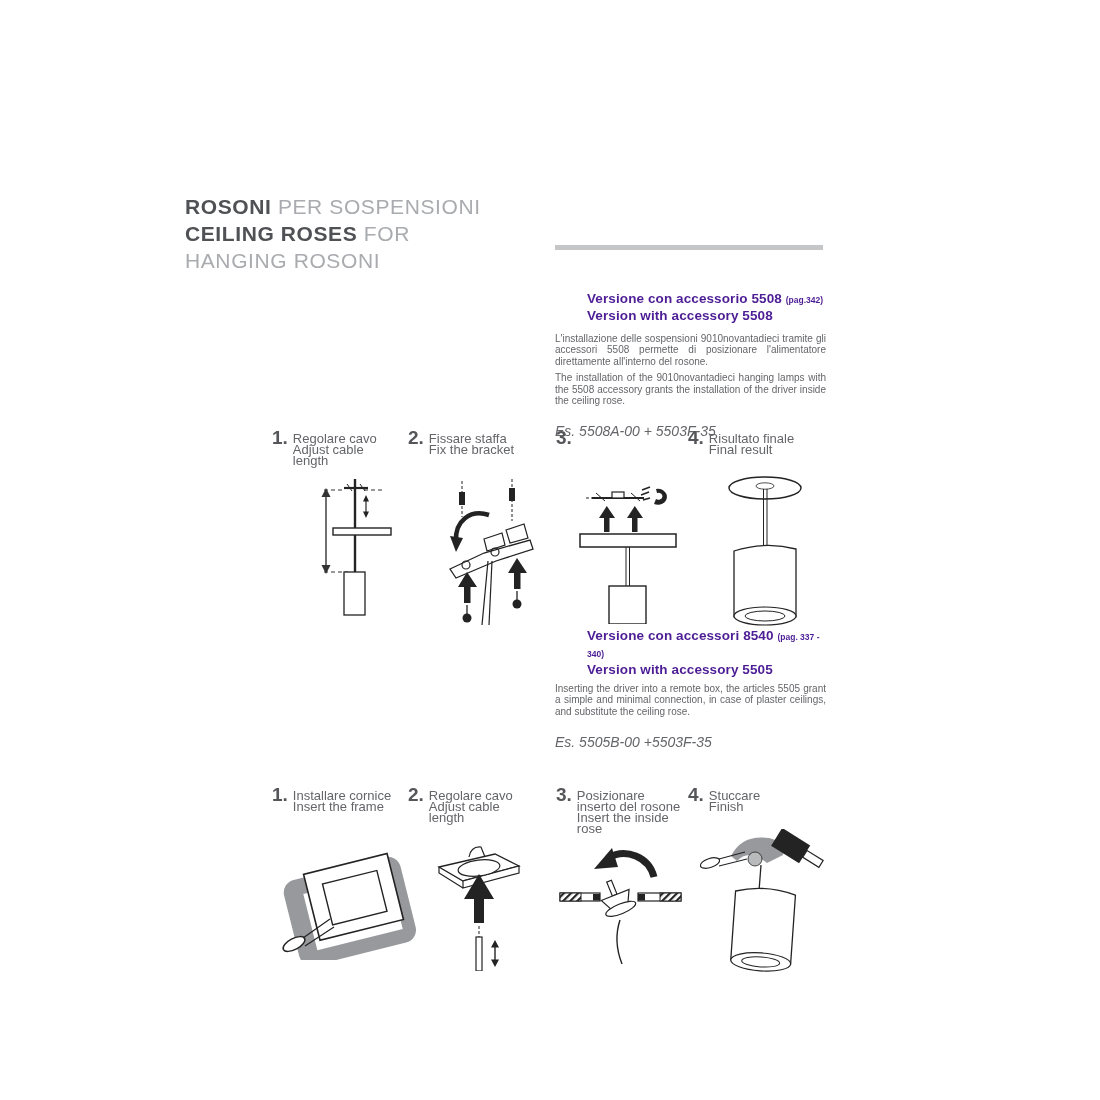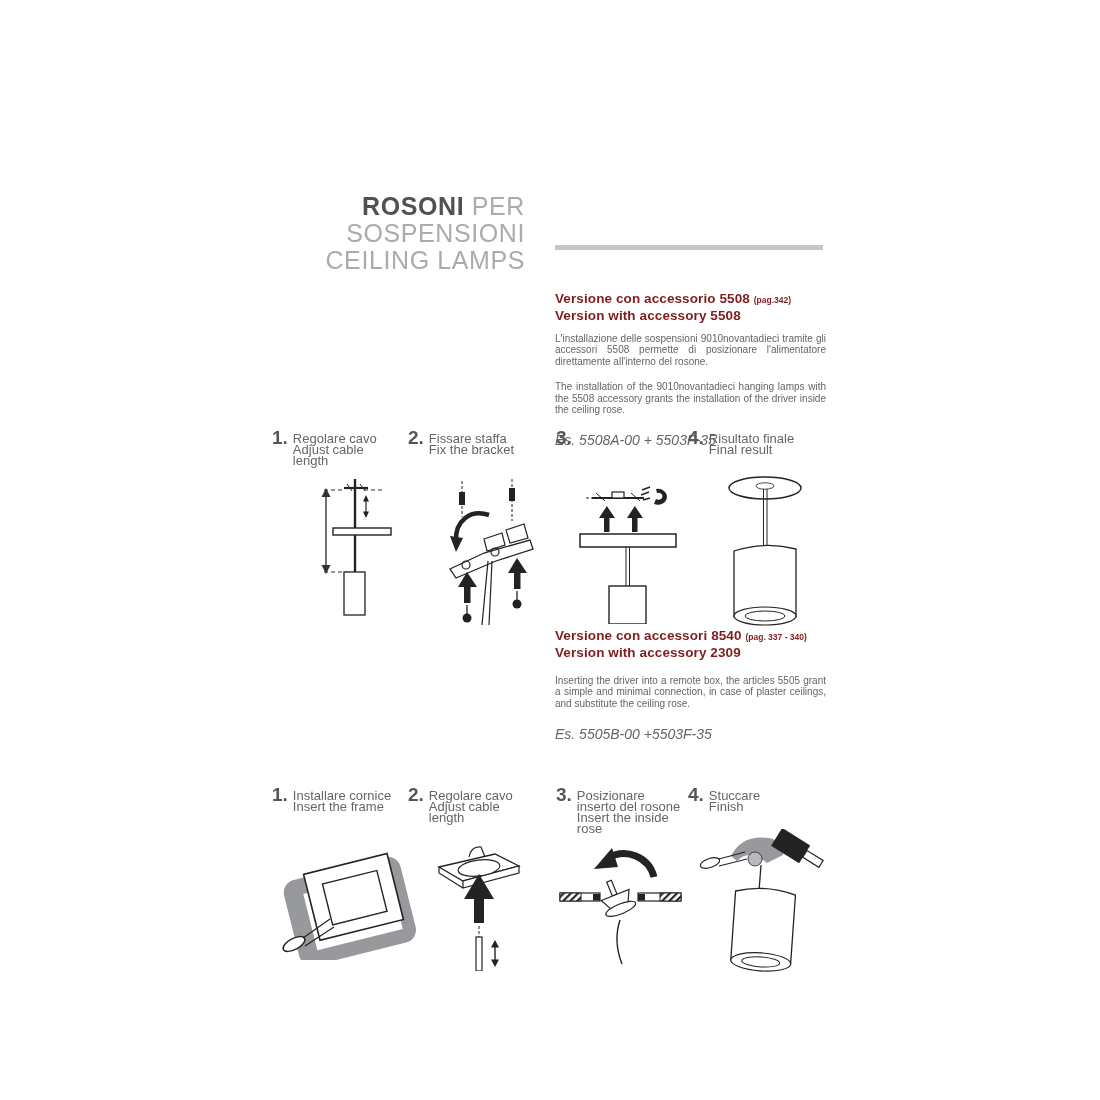--- a/index.html
+++ b/index.html
@@ -1,52 +1,53 @@
 <!DOCTYPE html>
 <html><head>
 <meta charset="utf-8">
 <style>
   html,body{margin:0;padding:0;background:#fff;}
   #page{position:relative;width:1100px;height:1100px;background:#ffffff;overflow:hidden;
         font-family:"Liberation Sans",sans-serif;color:#55565a;}
 
   
-  .title-block{position:absolute;top:193px;left:185px;width:340px;text-align:right;
-               font-size:25px;line-height:27px;letter-spacing:0.6px;color:#a9abae;font-weight:400;}
+  .title-block{position:absolute;top:193px;left:185px;width:340px;
+               font-size:21px;line-height:27px;letter-spacing:0.6px;color:#a9abae;font-weight:400;}
   .title-block .dark{color:#505155;font-weight:700;}
 
   
   .rule{position:absolute;left:555px;top:245px;width:268px;height:5px;background:#c5c6c8;}
 
   
   .section{position:absolute;left:555px;width:271px;}
-  .sec-head{font-size:13.5px;font-weight:700;color:#7f1d1d;line-height:16px;letter-spacing:0.1px;}
+  .sec-head{font-size:13.5px;font-weight:700;color:#4c1d95;line-height:16px;letter-spacing:0.1px;margin-left:32px;}
   .sec-head .pag{font-size:8.5px;font-weight:700;letter-spacing:0;}
   .p{font-size:10px;line-height:11.4px;color:#646569;text-align:justify;margin-top:9px;}
-  .p.en{margin-top:14px;}
+  .p.en{margin-top:5px;}
   .es{font-size:14px;font-style:italic;color:#646569;margin-top:17px;}
 
   
   .step{position:absolute;display:flex;align-items:flex-start;}
   .step .num{font-size:19px;font-weight:700;color:#55565a;line-height:16px;margin-right:5px;}
   .step .txt{font-size:13px;line-height:11px;color:#646569;padding-top:3px;}
   .step .txt div{white-space:normal;}
 
   
   .illu{position:absolute;}
   .illu svg{display:block;width:100%;height:100%;}
 </style>
 </head>
 <body>
 
 <div id="page">
 
   <div class="title-block">
     <div><span class="dark">ROSONI</span> <span>PER SOSPENSIONI</span></div>
-    <div><span>CEILING LAMPS</span></div>
+    <div><span class="dark">CEILING ROSES</span> <span>FOR</span></div>
+    <div><span>HANGING ROSONI</span></div>
   </div>
 
   <div class="rule"></div>
 
   <div class="section" style="top:291px;">
     <div class="sec-head"><span>Versione con accessorio 5508</span> <span class="pag">(pag.342)</span></div>
     <div class="sec-head">Version with accessory 5508</div>
     <div class="p">L'installazione delle sospensioni 9010novantadieci tramite gli accessori 5508 permette di posizionare l'alimentatore direttamente all'interno del rosone.</div>
     <div class="p en">The installation of the 9010novantadieci hanging lamps with the 5508 accessory grants the installation of the driver inside the ceiling rose.</div>
     <div class="es">Es. 5508A-00 + 5503F-35</div>
@@ -164,21 +165,21 @@
       <line x1="51.5" y1="18" x2="51.5" y2="74" stroke="#232323" stroke-width="1"></line>
       <line x1="55" y1="18" x2="55" y2="74" stroke="#232323" stroke-width="1"></line>
       <path d="M22 80 Q53 70 84 78 L84 146 Q53 156 22 146 Z" fill="#fff" stroke="#232323" stroke-width="1.3"></path>
       <ellipse cx="53" cy="145" rx="31" ry="9" fill="#fff" stroke="#232323" stroke-width="1.2"></ellipse>
       <ellipse cx="53" cy="145" rx="20" ry="5" fill="none" stroke="#232323" stroke-width="1"></ellipse>
     </svg>
   </div>
 
   <div class="section" style="top:628px;">
     <div class="sec-head"><span>Versione con accessori 8540</span> <span class="pag">(pag. 337 - 340)</span></div>
-    <div class="sec-head">Version with accessory 2309</div>
+    <div class="sec-head">Version with accessory 5505</div>
     <div class="p en">Inserting the driver into a remote box, the articles 5505 grant a simple and minimal connection, in case of plaster ceilings, and substitute the ceiling rose.</div>
     <div class="es">Es. 5505B-00 +5503F-35</div>
   </div>
 
   <div class="step" style="left:272px;top:787px;width:128px;">
     <span class="num">1.</span>
     <span class="txt">
       <div>Installare cornice</div>
       <div>Insert the frame</div>
     </span>

